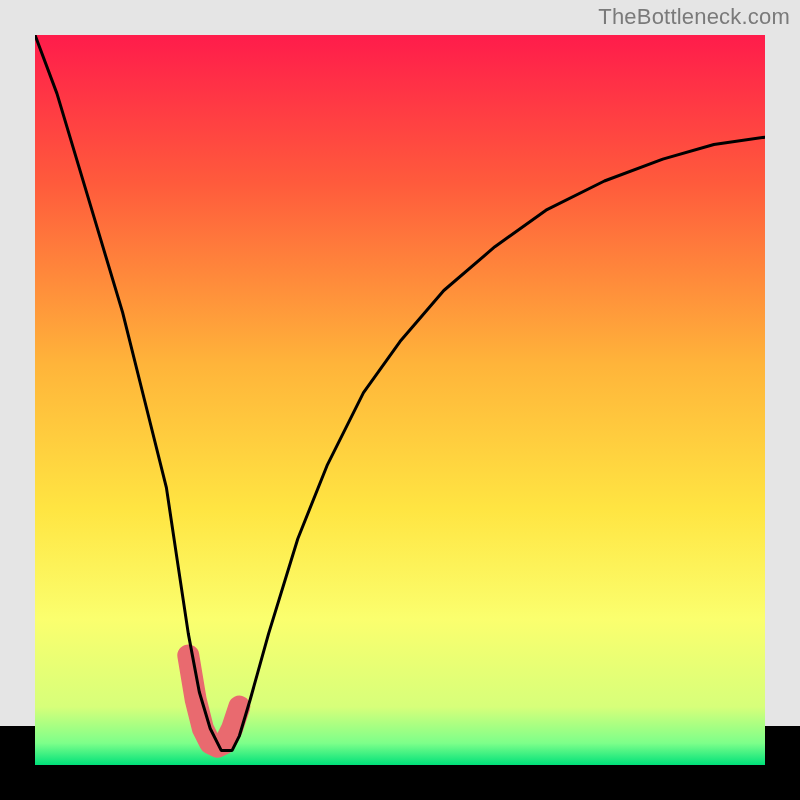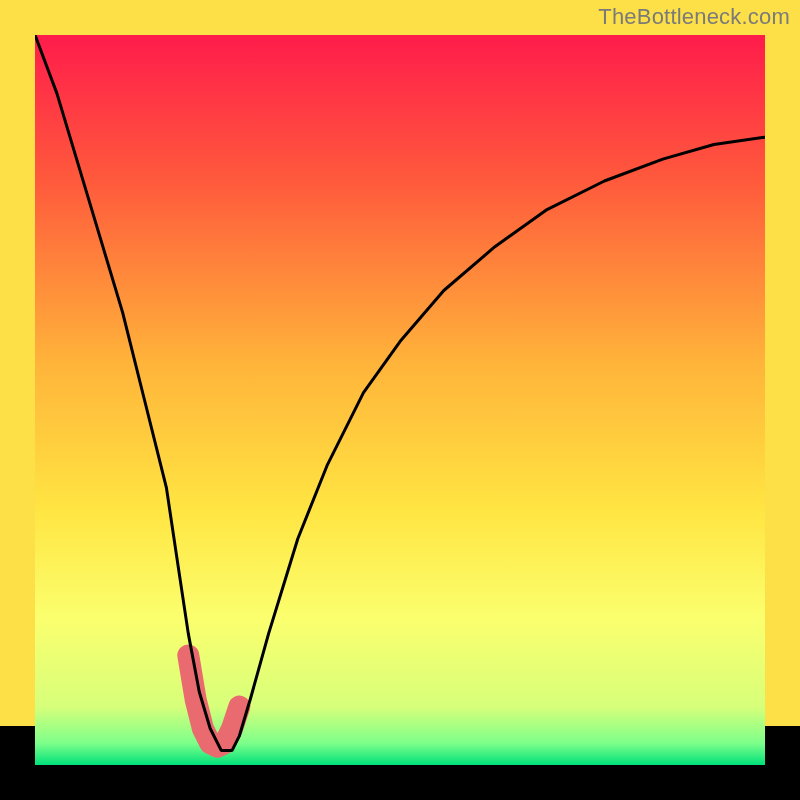--- a/index.html
+++ b/index.html
@@ -8,21 +8,21 @@
     width: 800px;
     height: 800px;
     background: #000;
     overflow: hidden;
     font-family: Arial, Helvetica, sans-serif;
   }
   .stage {
     position: relative;
     width: 800px;
     height: 726px;
-    background: #fde047;
+    background: #e5e5e5;
   }
   .watermark {
     position: absolute;
     top: 4px;
     right: 10px;
     color: #7a7a7a;
     font-size: 22px;
     font-weight: 500;
     letter-spacing: 0.2px;
   }

